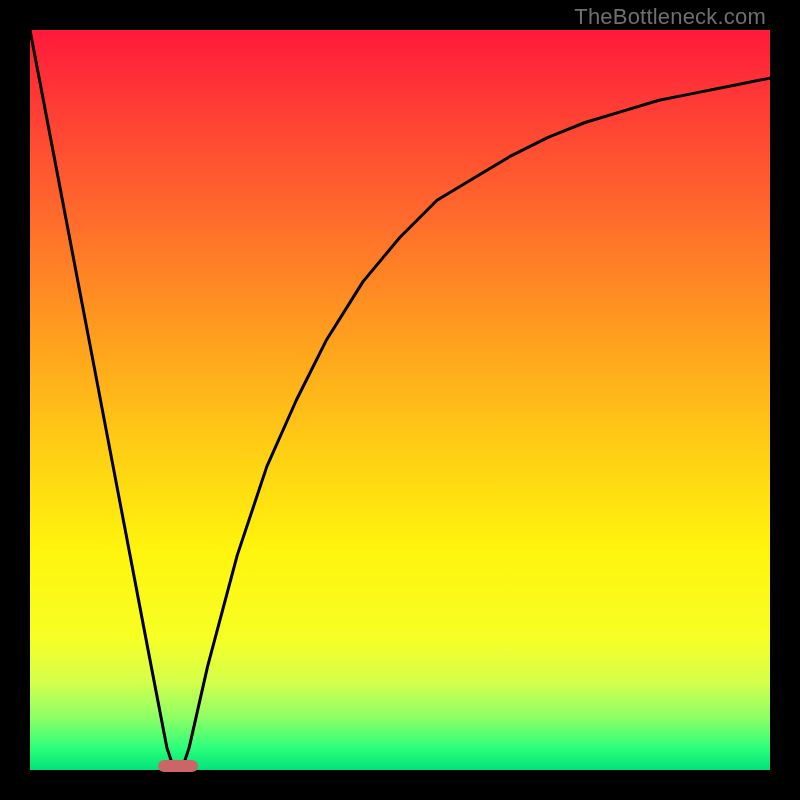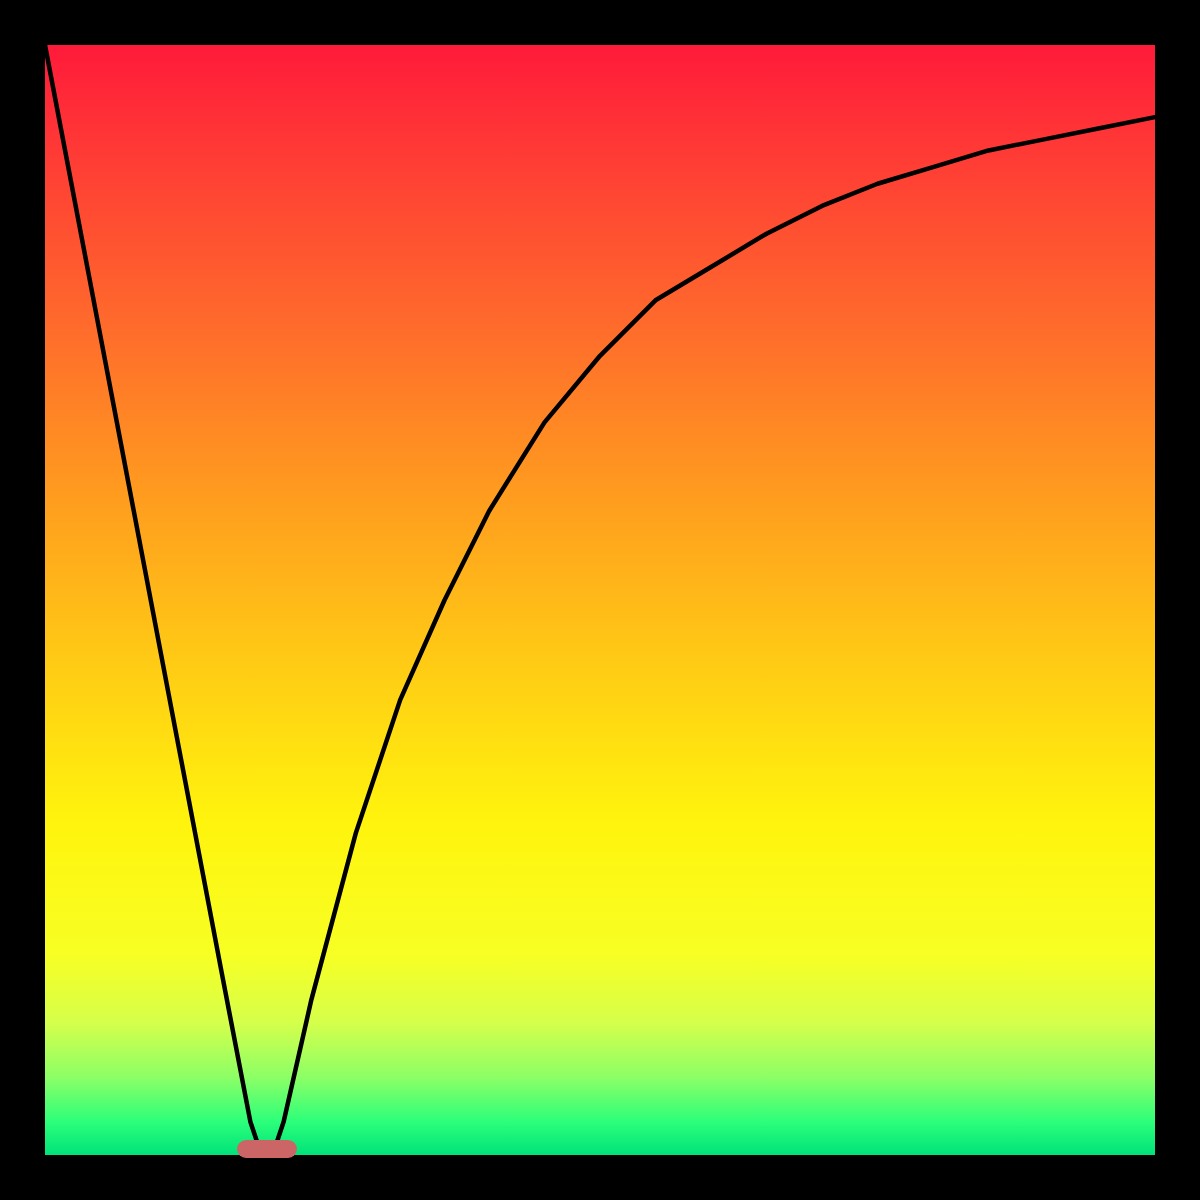--- a/index.html
+++ b/index.html
@@ -71,13 +71,14 @@
 </head>
 <body>
 
 <div class="frame">
   <div class="plot-area">
     <svg class="curve" viewBox="0 0 740 740" preserveAspectRatio="none">
       <path fill="none" stroke="#000" stroke-width="3" stroke-linejoin="round" stroke-linecap="round" d="M 0 0 L 29.6 155.39999999999998 L 59.2 310.8 L 88.8 466.2 L 118.4 621.6 L 136.9 717.8 L 144.3 740 L 151.7 740 L 159.1 717.8 L 177.6 636.4 L 207.20000000000002 525.4 L 236.8 436.6000000000001 L 266.4 370 L 296 310.8 L 333 251.59999999999997 L 370 207.20000000000002 L 407.00000000000006 170.2 L 444 147.99999999999997 L 481 125.80000000000003 L 518 107.30000000000001 L 555 92.5 L 592 81.39999999999999 L 629 70.29999999999998 L 666 62.89999999999998 L 703 55.499999999999964 L 740 48.09999999999996"></path>
     </svg>
     <div class="marker" style="left: 148px; bottom: -2px; background: rgb(204, 102, 102);"></div>
   </div>
+  <div class="watermark">TheBottleneck.com</div>
 </div>
 
 </body></html>

